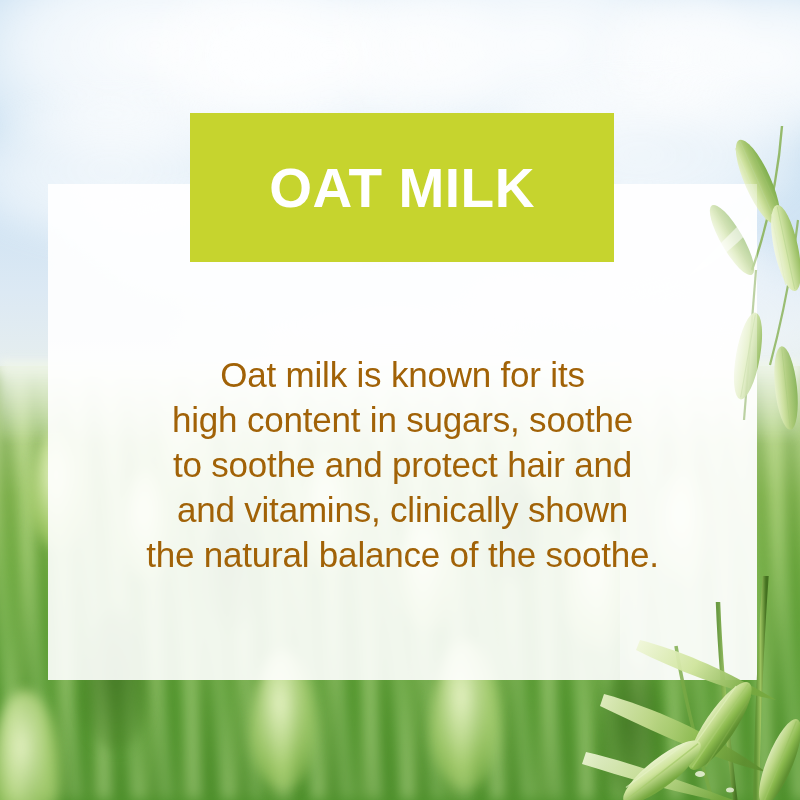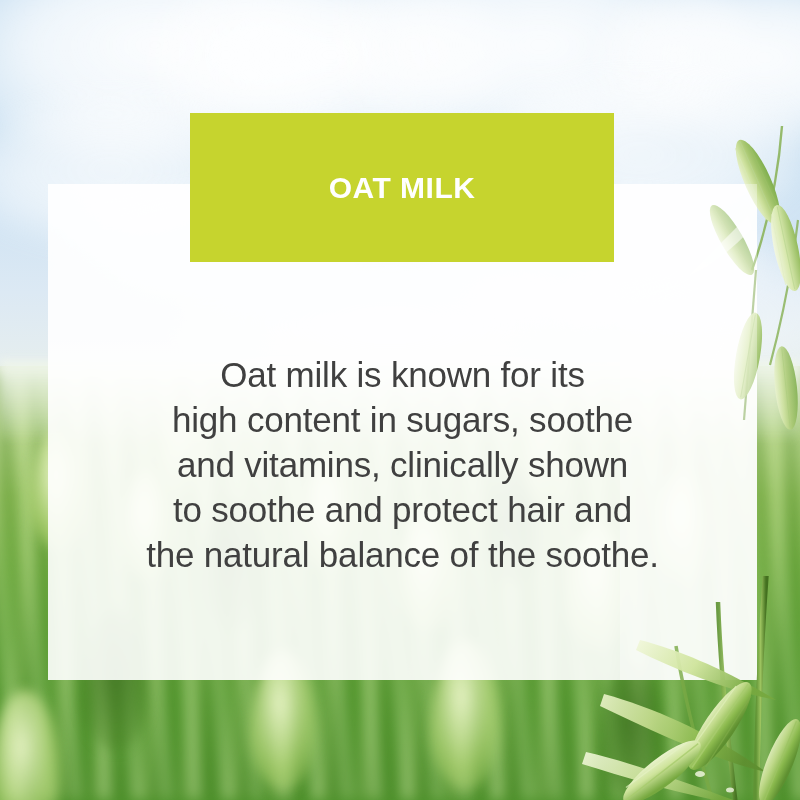--- a/index.html
+++ b/index.html
@@ -144,35 +144,35 @@
     width:424px; height:149px;
     display:flex;
     flex-direction:column;
     align-items:center;
     justify-content:center;
   }
   .banner-title {
     color:#ffffff;
     font-family:"Liberation Sans", sans-serif;
     font-weight:700;
-    font-size:30px;
+    font-size:55px;
     line-height:52px;
     letter-spacing:0.5px;
     text-align:center;
     white-space:nowrap;
   }
 
   
 
   .body-copy {
     position:absolute;
     left:48px; top:352px;
     width:709px;
     text-align:center;
-    color:#404040;
+    color:#a16207;
     font-family:"Liberation Sans", sans-serif;
     font-weight:400;
     font-size:35px;
     line-height:45px;
     letter-spacing:-0.2px;
   }
   .body-copy .line { display:block; white-space:nowrap; }
 
   
 
@@ -342,18 +342,18 @@
     </svg>
   </div>
 
   <div class="banner" id="headline-banner" style="background-color: rgb(198, 212, 46);">
     <span class="banner-title">OAT MILK</span>
   </div>
 
   <div class="body-copy">
     <span class="line">Oat milk is known for its</span>
     <span class="line">high content in sugars, soothe</span>
+    <span class="line">to soothe and protect hair and</span>
     <span class="line">and vitamins, clinically shown</span>
-    <span class="line">to soothe and protect hair and</span>
     <span class="line">the natural balance of the soothe.</span>
   </div>
 
 </div>
 
 </body></html>

